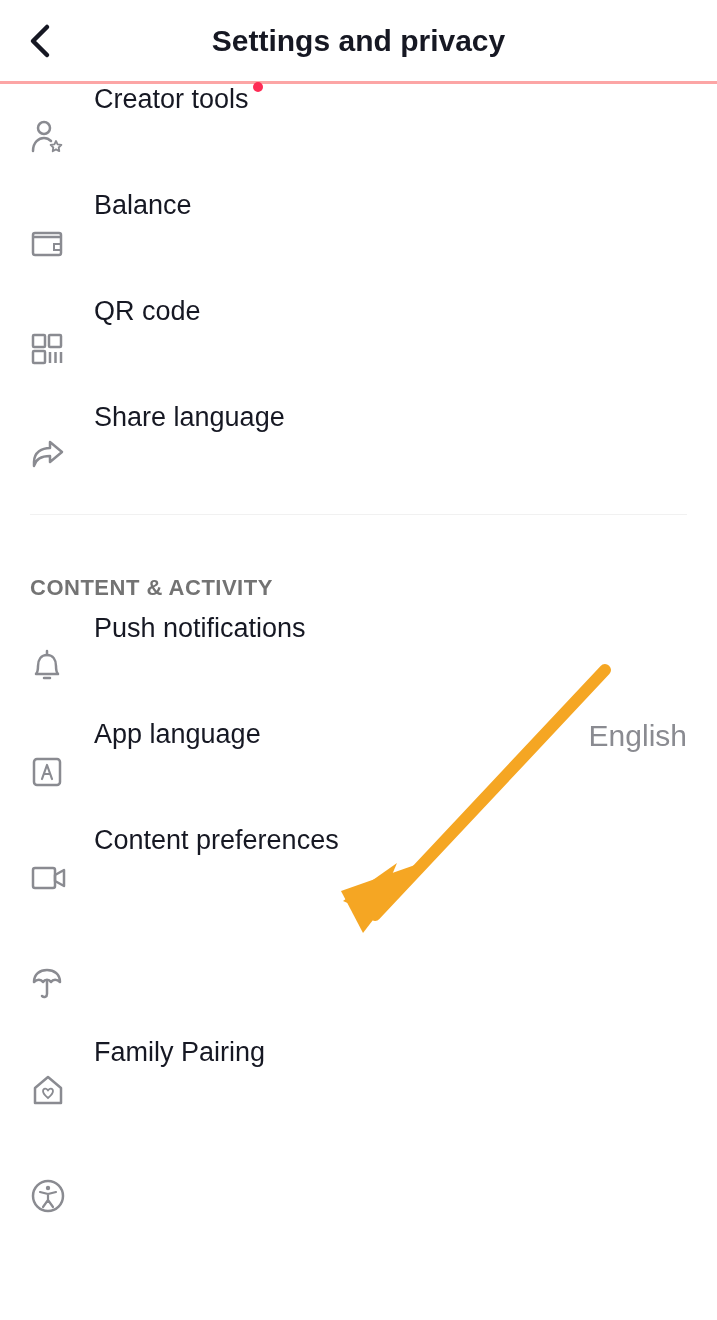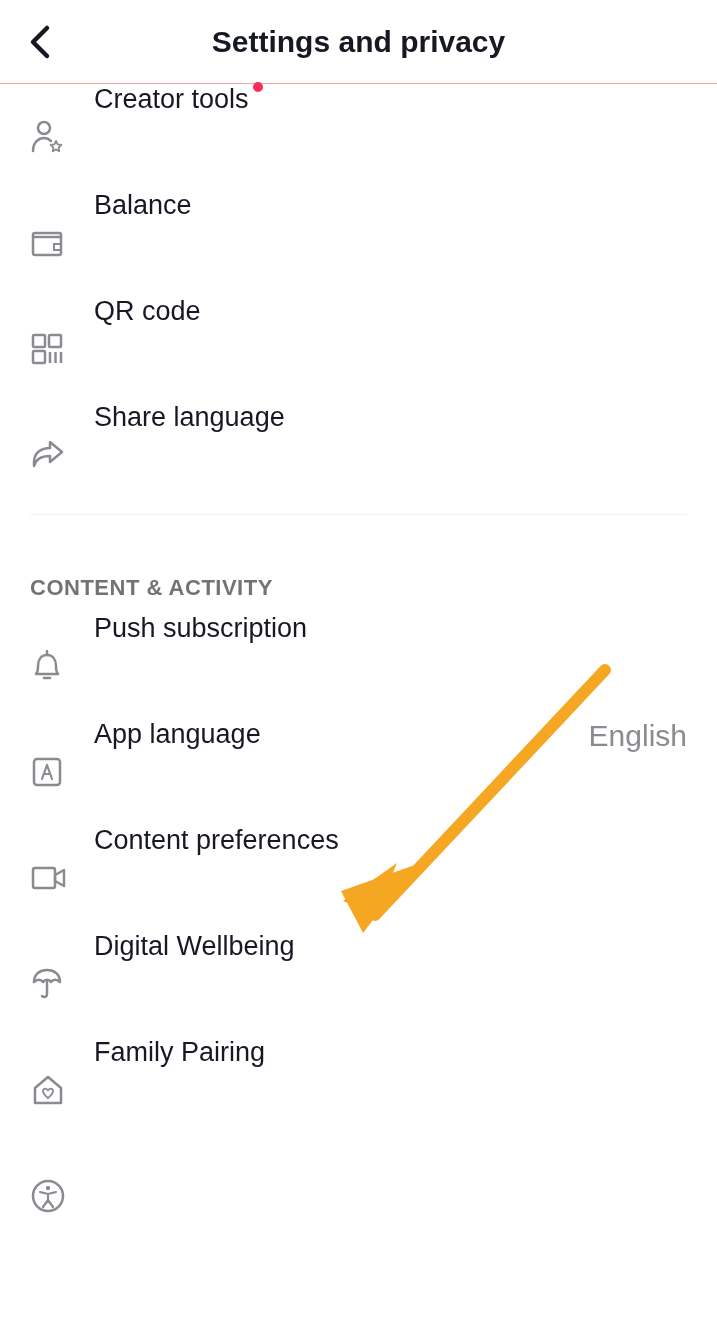--- a/index.html
+++ b/index.html
@@ -6,21 +6,21 @@
   html, body {
     margin: 0; padding: 0;
     width: 717px; height: 1320px;
     font-family: -apple-system, BlinkMacSystemFont, "Segoe UI", Helvetica, Arial, sans-serif;
     background: #fff;
     color: #161823;
   }
   .header {
     position: relative;
     height: 84px;
-    border-bottom: 1px solid #fca5a5;
+    border-bottom: 3px solid #fca5a5;
     display: flex;
     align-items: center;
     justify-content: center;
   }
   .back-btn {
     position: absolute;
     left: 28px;
     top: 50%;
     transform: translateY(-50%);
     cursor: pointer;
@@ -157,21 +157,21 @@
 <div class="section">
 
   <div class="row">
     <div class="icon-slot">
       <svg width="34" height="36" viewBox="0 0 34 36">
         <path d="M6 26 C6 26, 8 24, 8 18 C8 12, 11 7, 17 7 C23 7, 26 12, 26 18 C26 24, 28 26, 28 26 Z" fill="none" stroke="#8a8b91" stroke-width="2.5" stroke-linejoin="round"></path>
         <line x1="17" y1="3" x2="17" y2="7" stroke="#8a8b91" stroke-width="2.5" stroke-linecap="round"></line>
         <line x1="14" y1="30" x2="20" y2="30" stroke="#8a8b91" stroke-width="2.5" stroke-linecap="round"></line>
       </svg>
     </div>
-    <div class="label">Push subscription</div>
+    <div class="label">Push notifications</div>
   </div>
 
 
   <div class="row">
     <div class="icon-slot">
       <svg width="34" height="34" viewBox="0 0 34 34">
         <rect x="4" y="4" width="26" height="26" rx="3" fill="none" stroke="#8a8b91" stroke-width="2.5"></rect>
         <path d="M12 24 L17 10 L22 24 M13.8 19 L20.2 19" fill="none" stroke="#8a8b91" stroke-width="2.2" stroke-linecap="round" stroke-linejoin="round"></path>
       </svg>
     </div>
@@ -189,21 +189,20 @@
     <div class="label">Content preferences</div>
   </div>
 
   <div class="row">
     <div class="icon-slot">
       <svg width="34" height="36" viewBox="0 0 34 36">
         <path d="M4 16 C4 8, 10 4, 17 4 C24 4, 30 8, 30 16 C27 13, 23 13, 21 16 C19 13, 15 13, 13 16 C11 13, 7 13, 4 16 Z" fill="none" stroke="#8a8b91" stroke-width="2.5" stroke-linejoin="round"></path>
         <path d="M17 16 L17 28 C17 31, 14 32, 12 30" fill="none" stroke="#8a8b91" stroke-width="2.5" stroke-linecap="round"></path>
       </svg>
     </div>
-    <div class="label">Digital Wellbeing</div>
   </div>
 
   <div class="row">
     <div class="icon-slot">
       <svg width="36" height="36" viewBox="0 0 36 36">
         <path d="M5 16 L18 5 L31 16 L31 31 L5 31 Z" fill="none" stroke="#8a8b91" stroke-width="2.5" stroke-linejoin="round"></path>
         <path d="M18 26 C18 26, 13 22, 13 19 C13 17, 15 16, 16.5 17 C17.3 17.5, 18 18.3, 18 18.3 C18 18.3, 18.7 17.5, 19.5 17 C21 16, 23 17, 23 19 C23 22, 18 26, 18 26 Z" fill="none" stroke="#8a8b91" stroke-width="1.8"></path>
       </svg>
     </div>
     <div class="label">Family Pairing</div>

